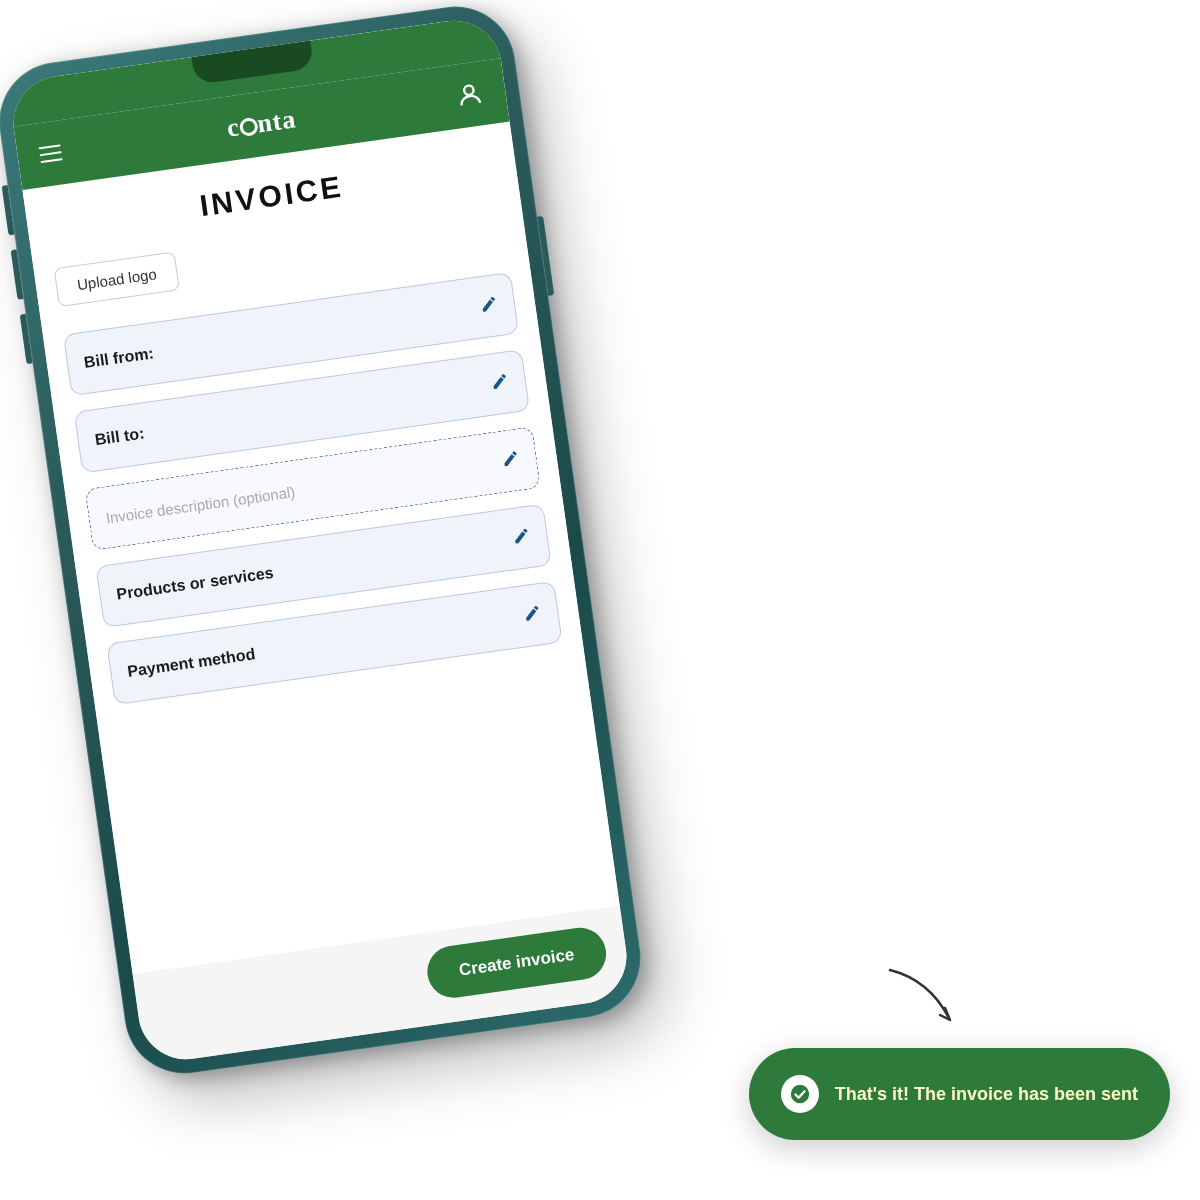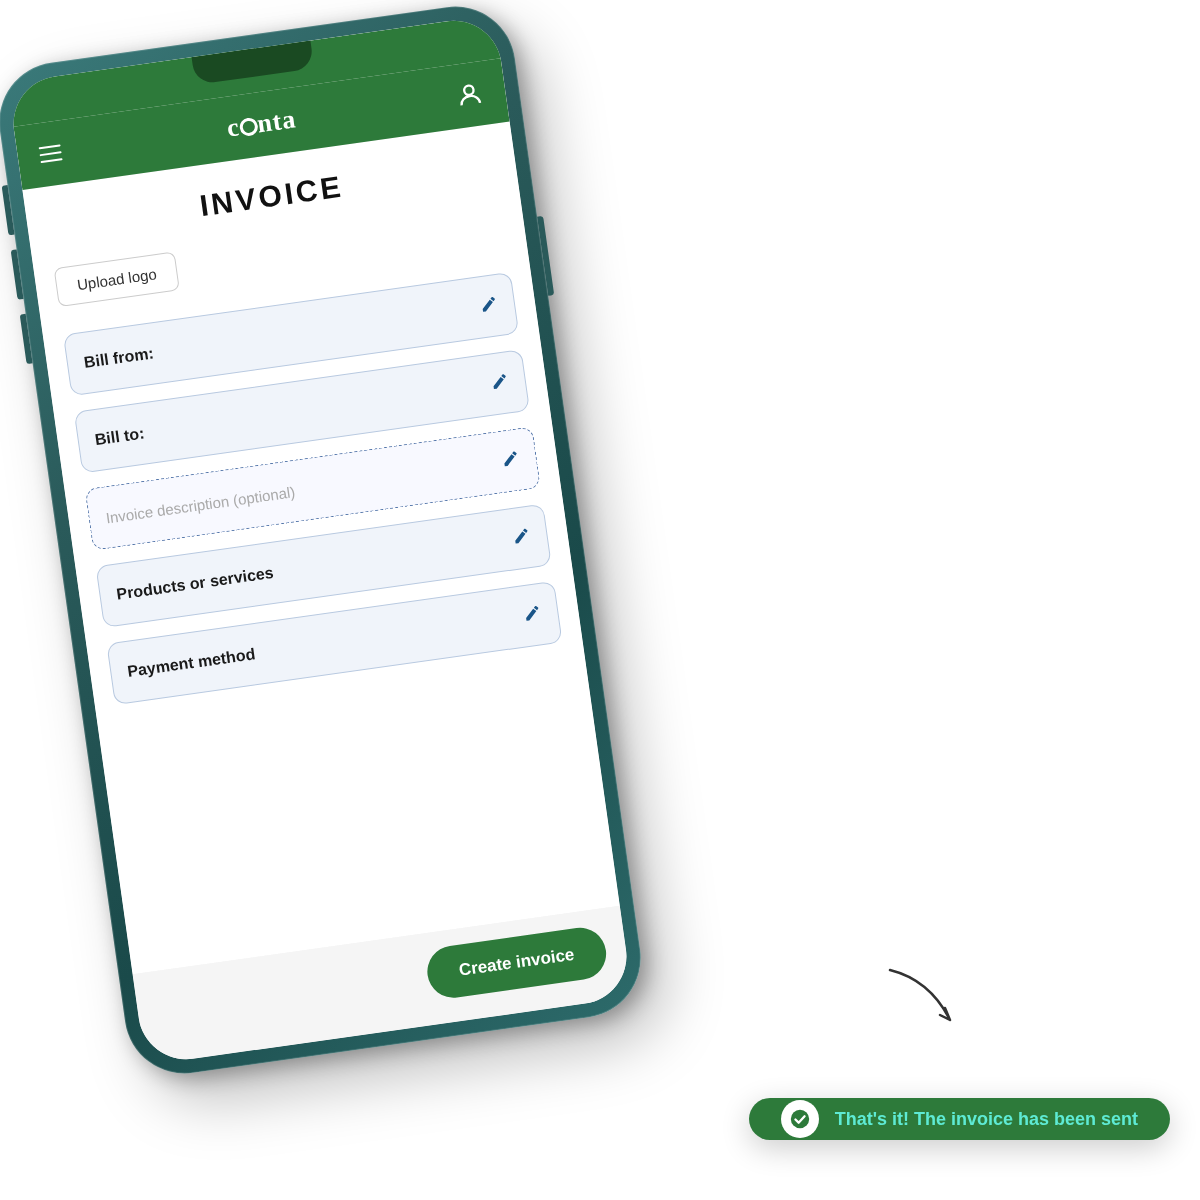--- a/index.html
+++ b/index.html
@@ -244,23 +244,23 @@
       width: 100px;
       height: 80px;
     }
 
     
     .success-toast {
       position: absolute;
       bottom: 60px;
       right: 30px;
       background: #2d7a3a;
-      color: #5eead4;
+      color: #fef9c3;
       border-radius: 50px;
-      padding: 2px 32px;
+      padding: 27px 32px;
       display: flex;
       align-items: center;
       gap: 16px;
       font-size: 18px;
       font-weight: 600;
       box-shadow: 0 8px 30px rgba(0,0,0,0.2);
       white-space: nowrap;
     }
 
     .check-circle {

